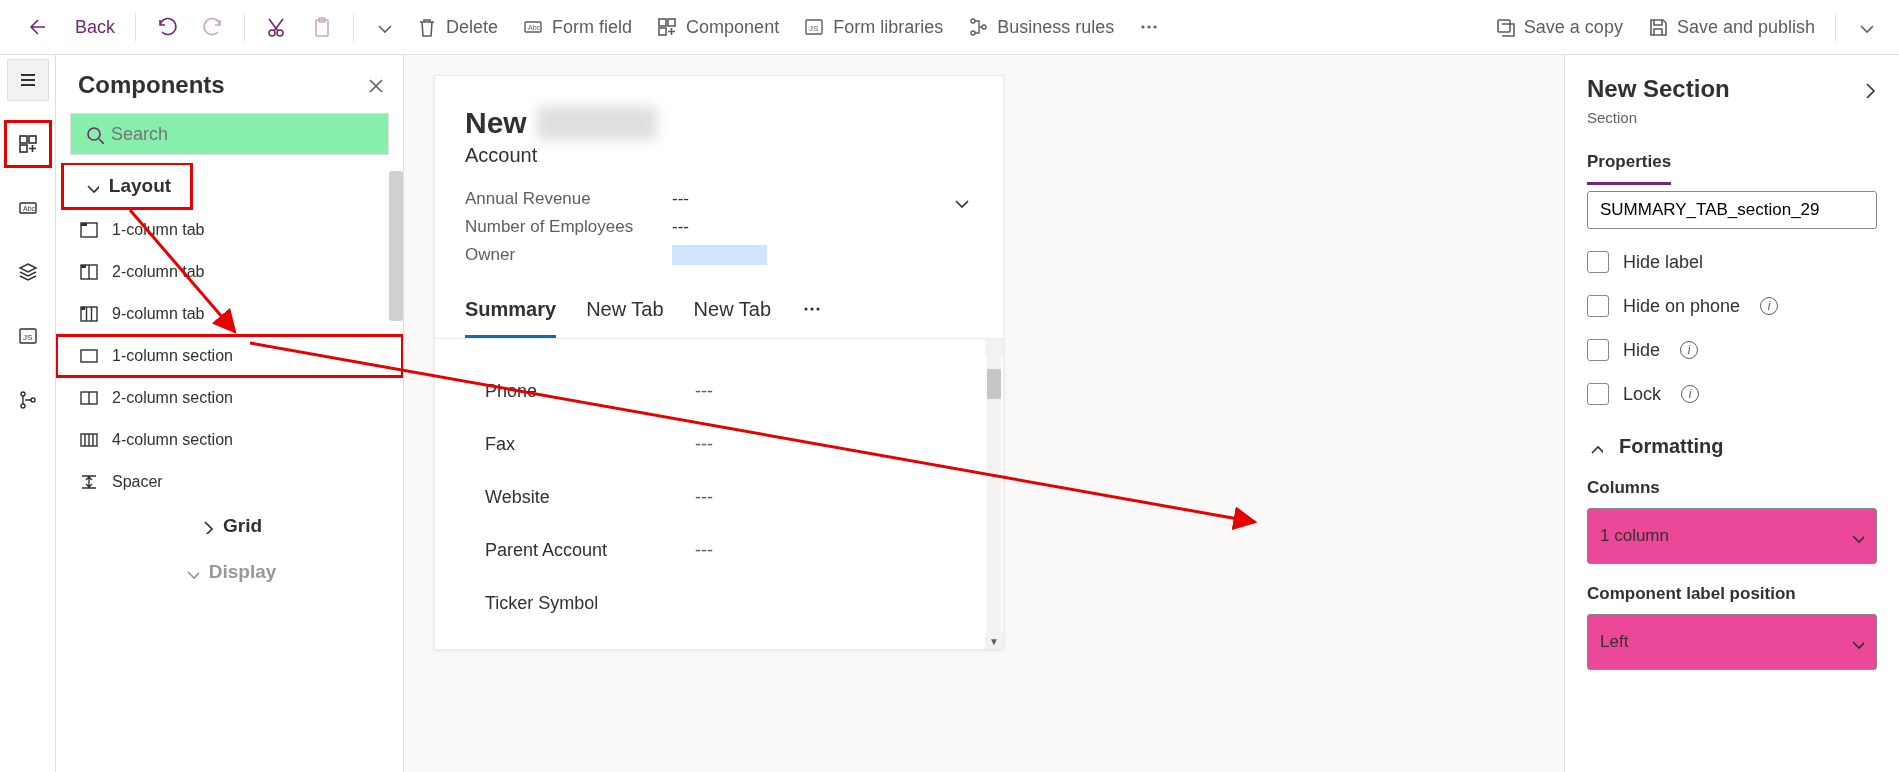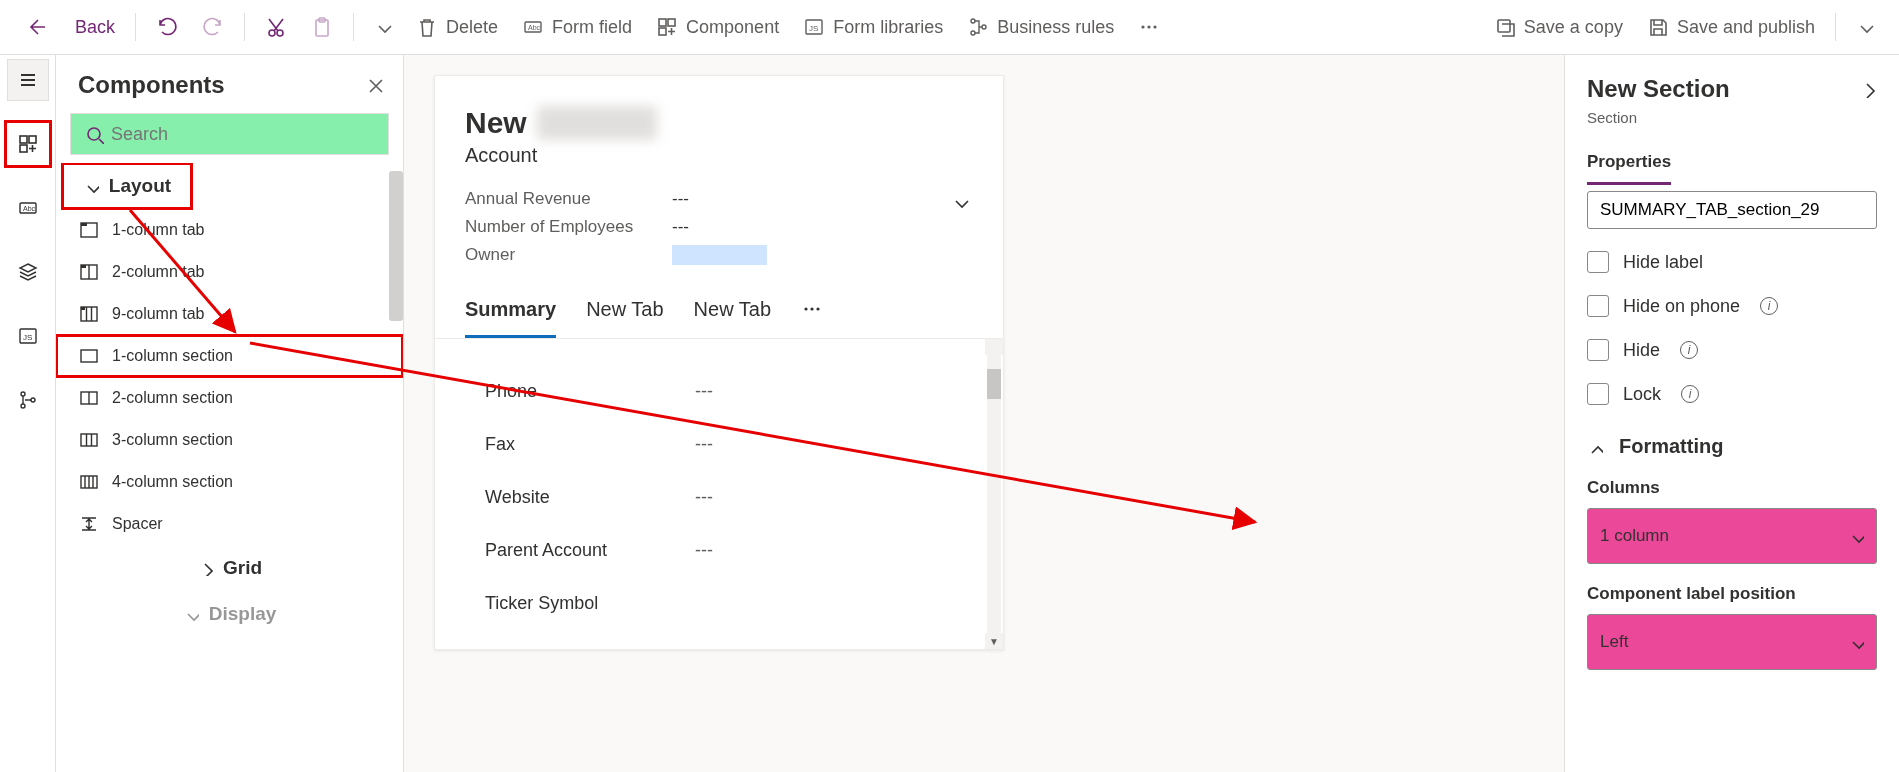--- a/index.html
+++ b/index.html
@@ -379,26 +379,20 @@
         <span>1-column section</span>
       </div>
     <div class="tree-item">
         <svg class="ic" width="22" height="22">
           <use href="#i-2sec"></use>
         </svg>
         <span>2-column section</span>
       </div>
     <div class="tree-item">
         <svg class="ic" width="22" height="22">
-          <use href="#i-3sec"></use>
-        </svg>
-        <span>3-column section</span>
-      </div>
-    <div class="tree-item">
-        <svg class="ic" width="22" height="22">
           <use href="#i-4sec"></use>
         </svg>
         <span>4-column section</span>
       </div>
     <div class="tree-item">
         <svg class="ic" width="22" height="22">
           <use href="#i-spacer"></use>
         </svg>
         <span>Spacer</span>
       </div>

